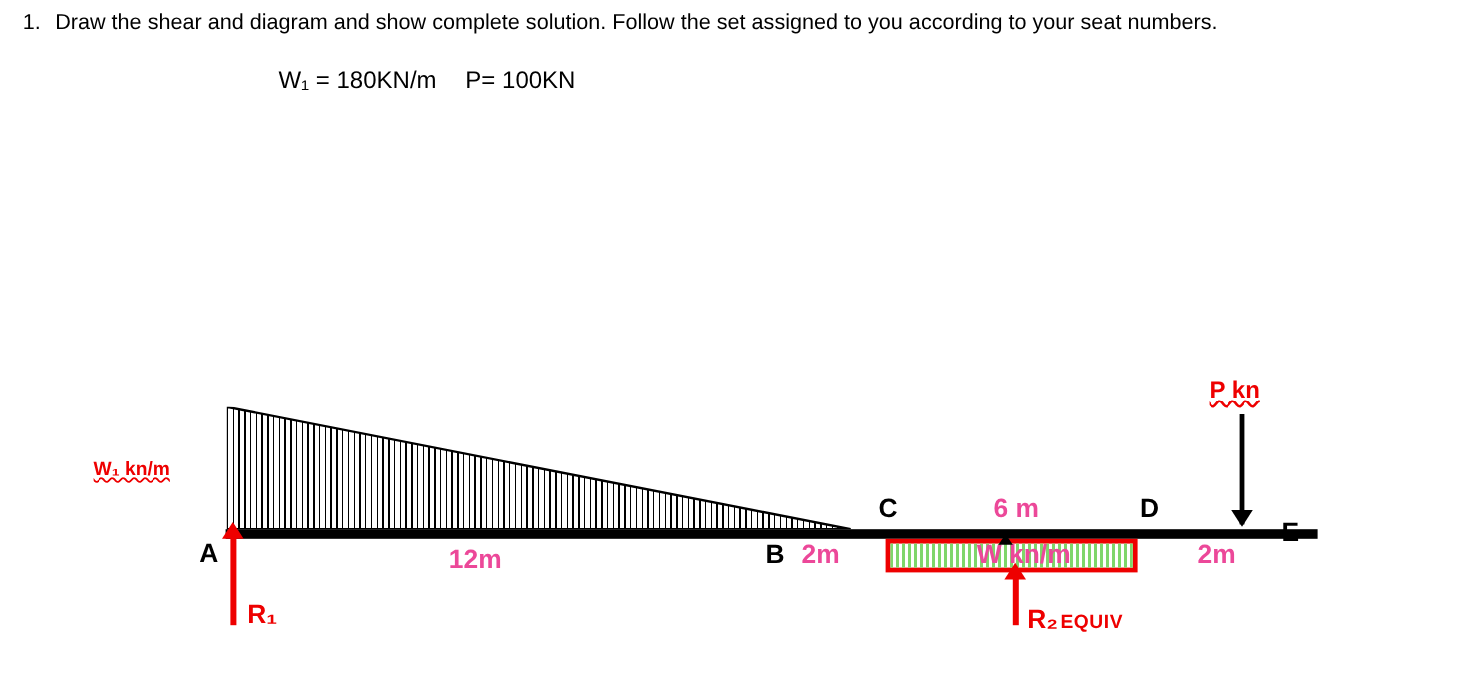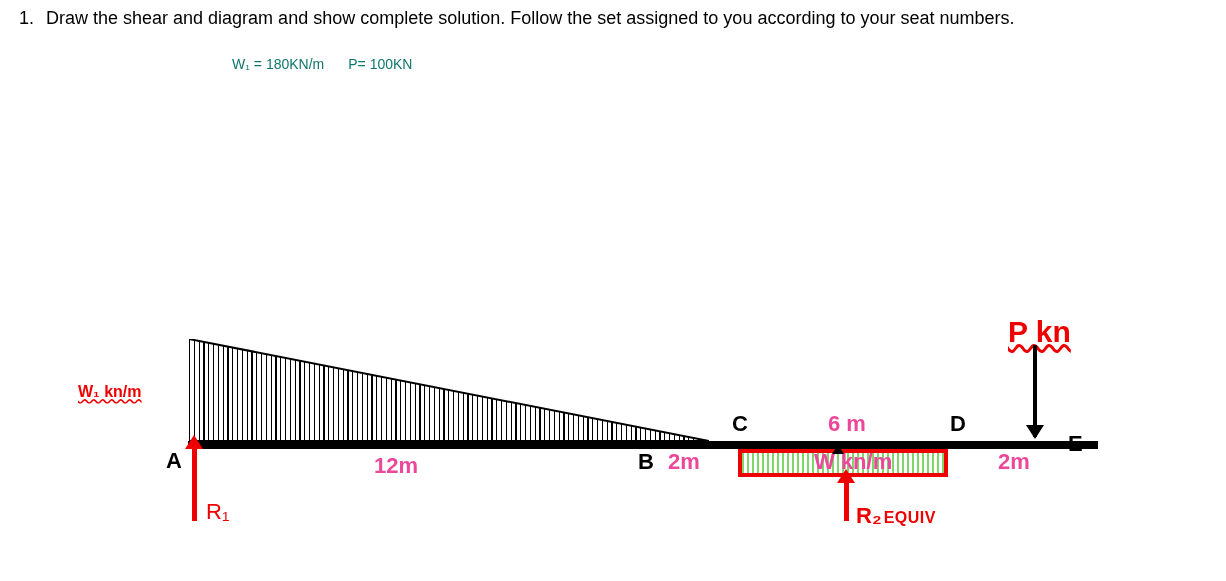--- a/index.html
+++ b/index.html
@@ -18,22 +18,22 @@
     font-size: 18px;
     color: #000;
     display: flex;
     gap: 12px;
   }
   .q-num { width: 22px; text-align: right; }
   .params {
     position: absolute;
     top: 56px;
     left: 232px;
-    font-size: 14px;
-    color: #0f766e;
+    font-size: 20px;
+    color: #000000;
     display: flex;
     gap: 24px;
   }
 
   .diagram {
     position: absolute;
     left: 78px;
     top: 325px;
     width: 1040px;
     height: 230px;
@@ -125,21 +125,21 @@
     font-weight: 700;
     color: #ec4899;
     z-index: 2;
   }
 
   
   .p-label {
     position: absolute;
     left: 930px;
     top: -10px;
-    font-size: 30px;
+    font-size: 20px;
     font-weight: 700;
     color: #e00;
   }
   .p-arrow {
     position: absolute;
     left: 955px;
     top: 20px;
     width: 4px;
     height: 92px;
     background: #000;
@@ -173,21 +173,21 @@
     border-left: 9px solid transparent;
     border-right: 9px solid transparent;
     border-bottom: 14px solid #e00;
   }
   .r1-label {
     position: absolute;
     left: 128px;
     top: 174px;
     color: #e00;
     font-size: 22px;
-    font-weight: 400;
+    font-weight: 700;
   }
 
   
   .r2-arrow {
     position: absolute;
     left: 766px;
     top: 156px;
     width: 5px;
     height: 40px;
     background: #e00;

